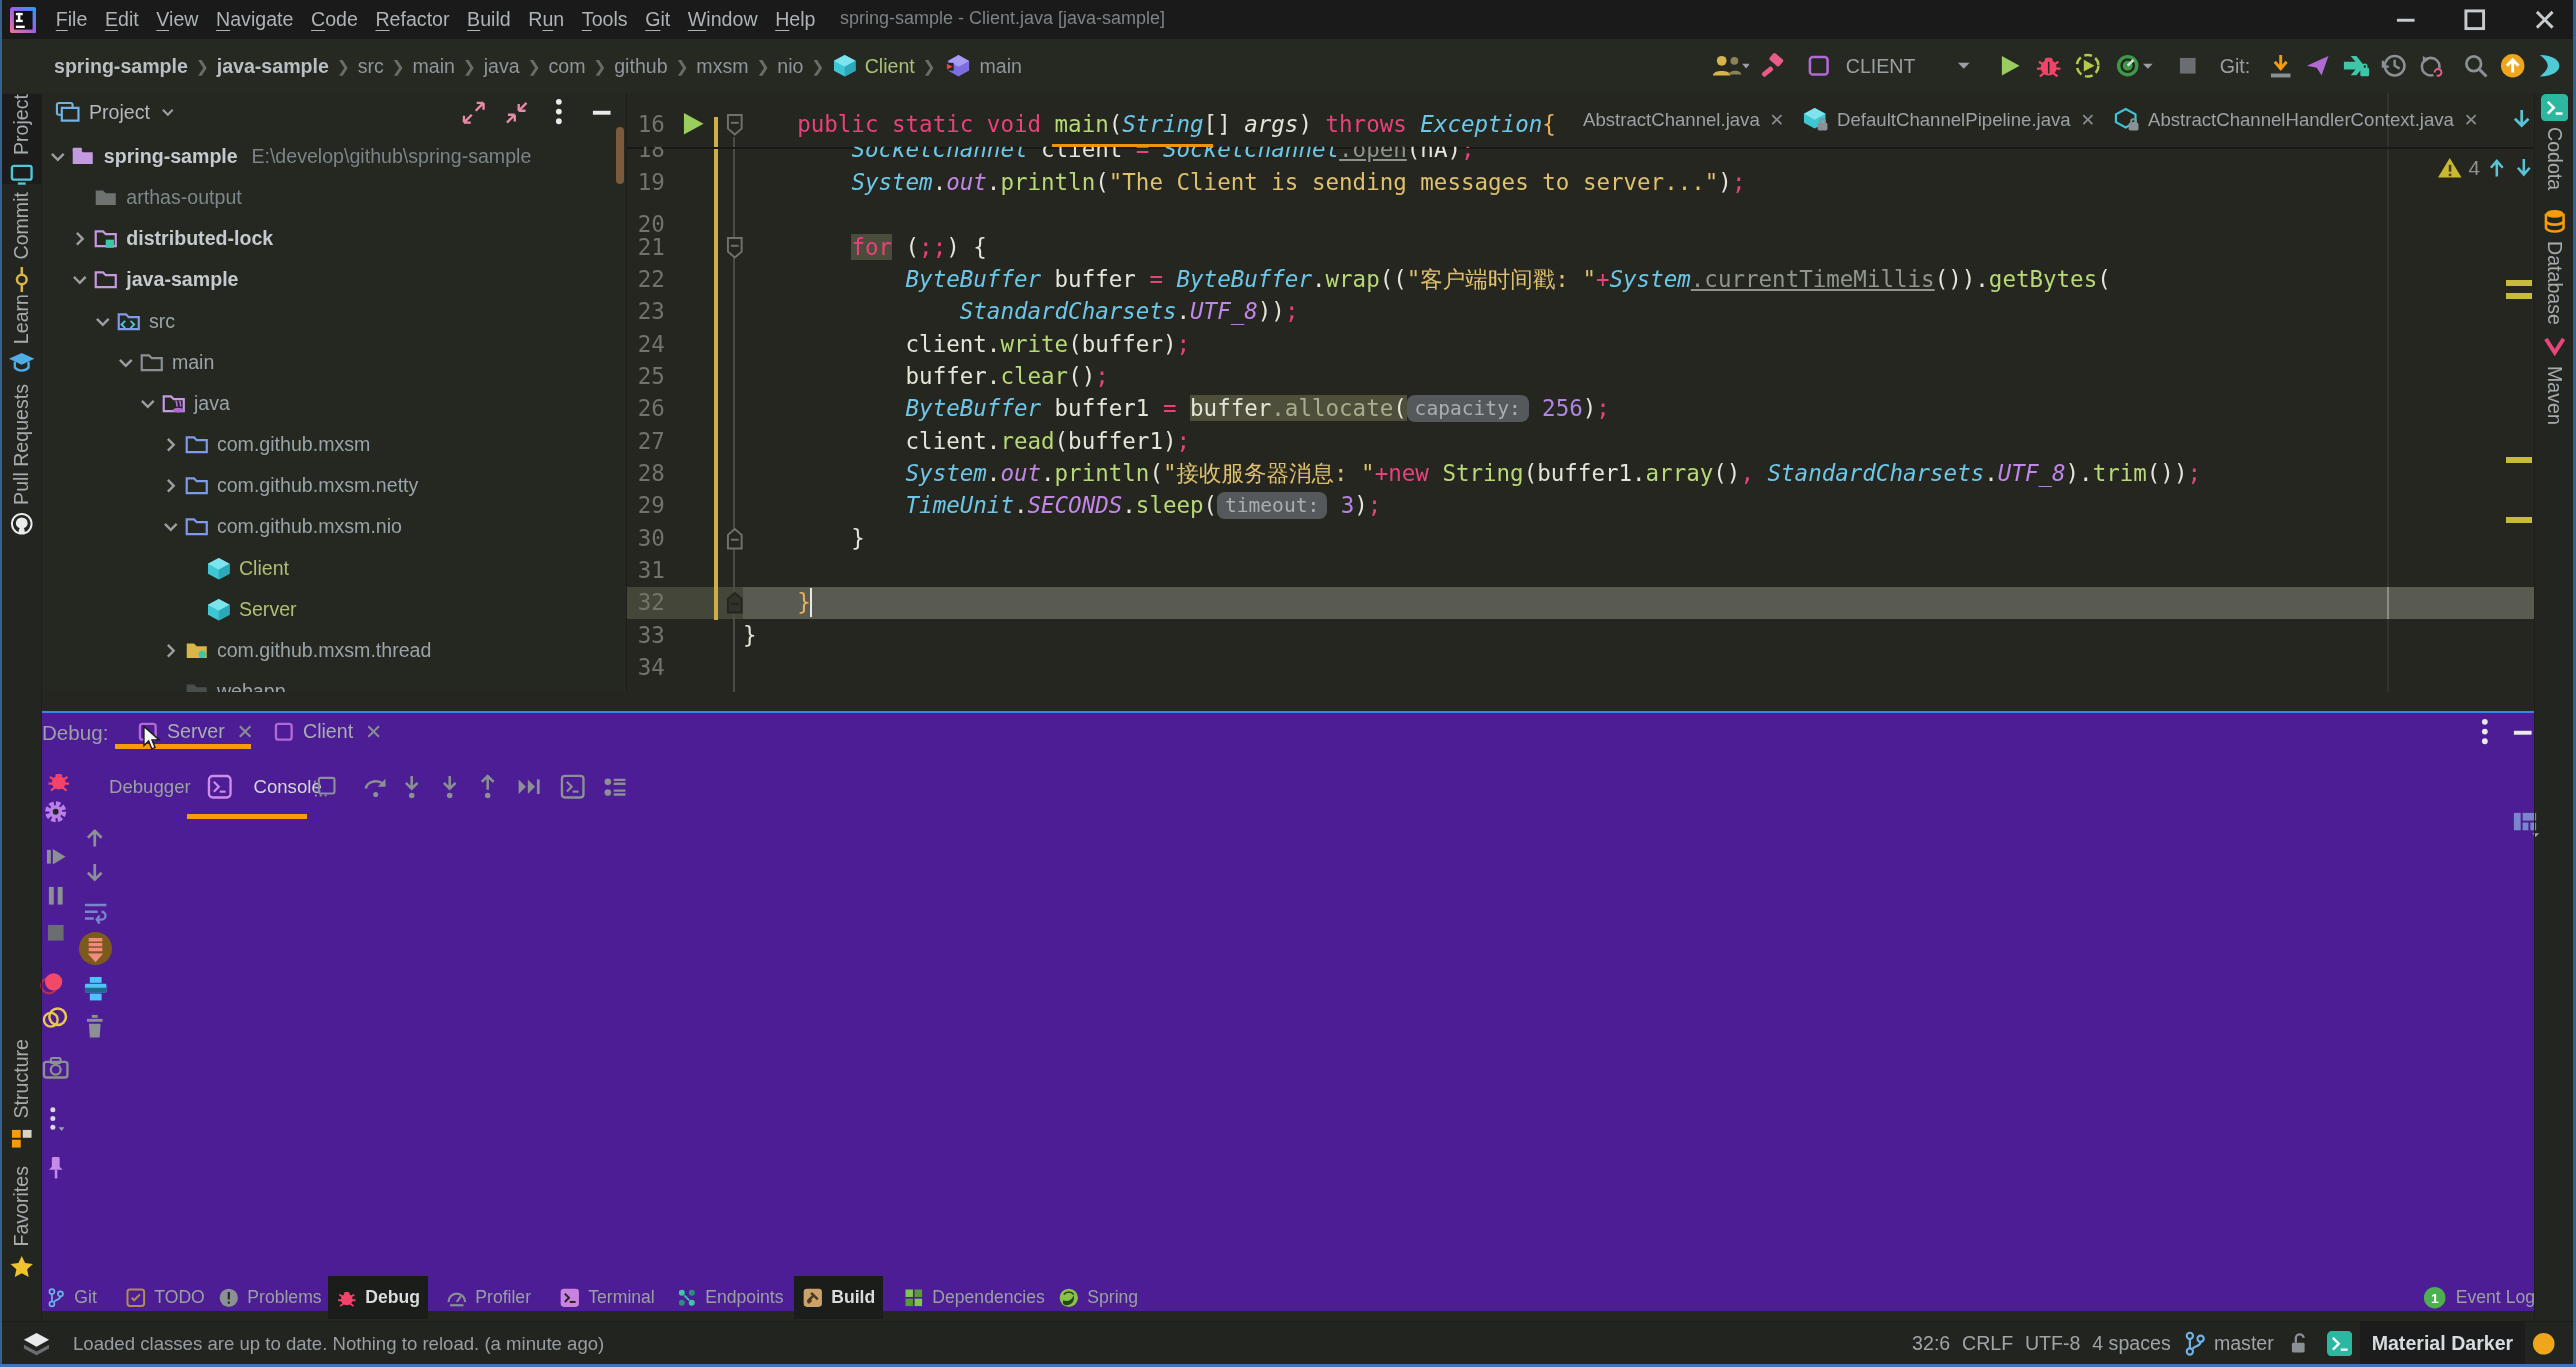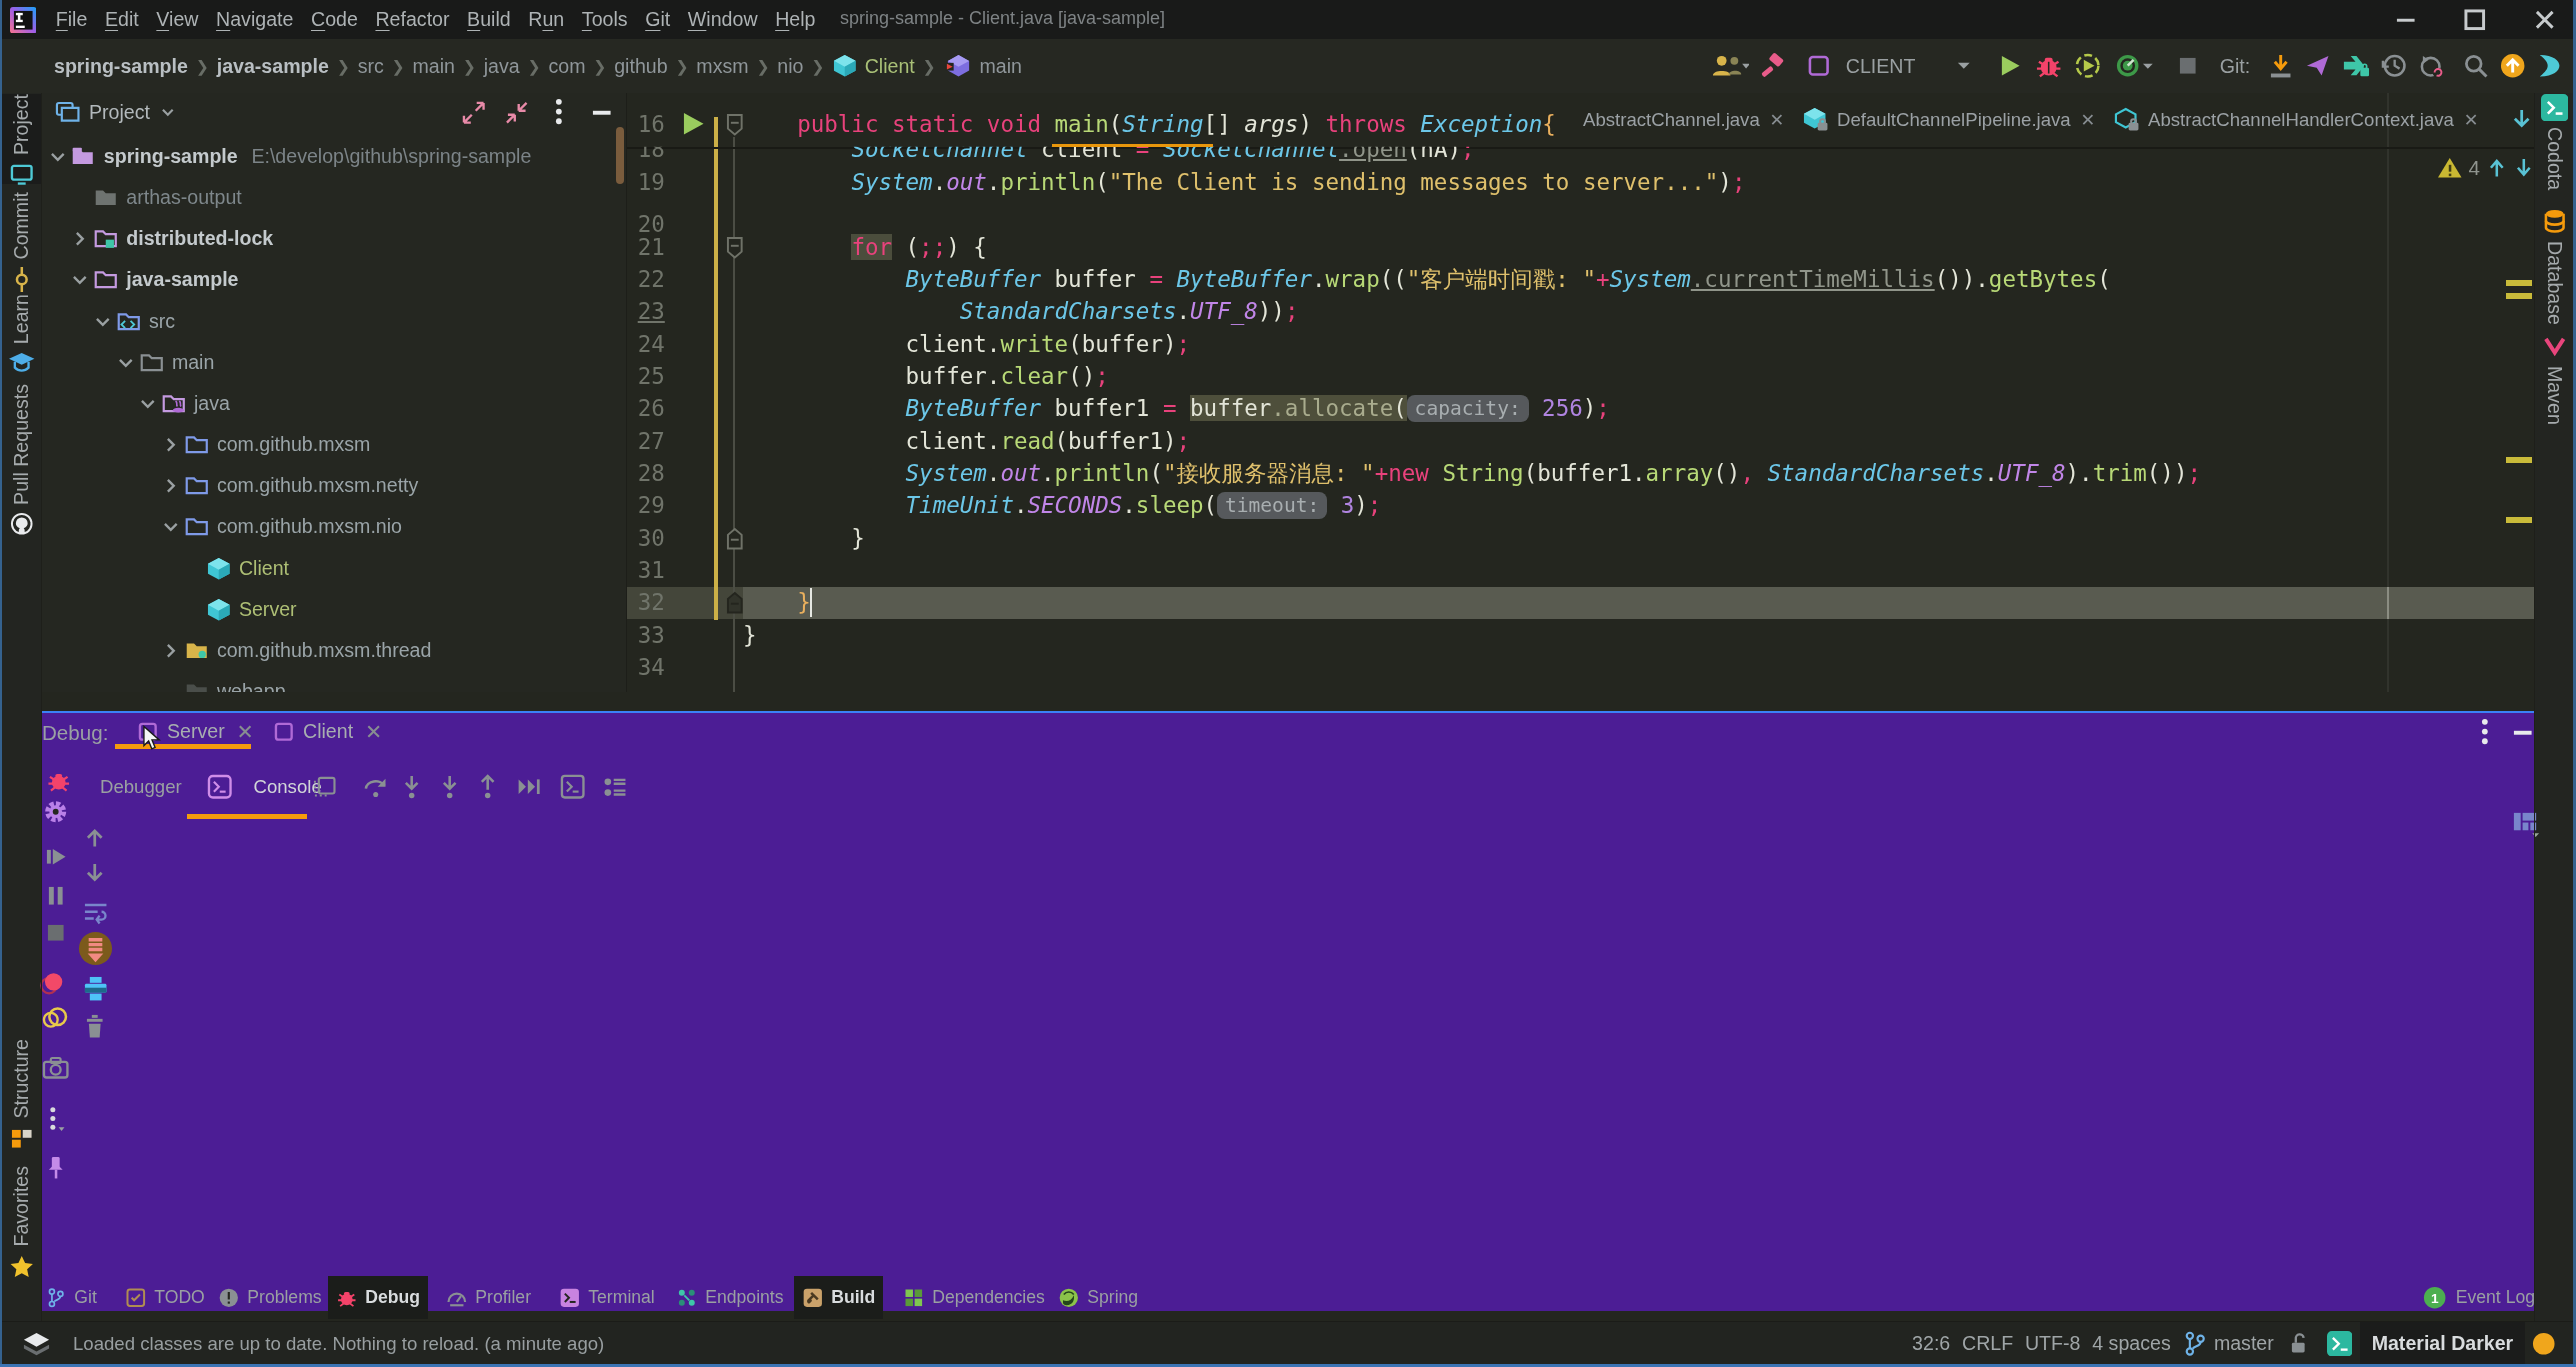--- a/index.html
+++ b/index.html
@@ -668,21 +668,21 @@
       <div class="gut-num" style="top: 138px; left: 7.8px;">21</div>
       <div class="abs" style="left: 98px; top: 143px;">
         <svg width="19.6" height="23.5" viewBox="0 0 20 24">
           <path d="M3 2 h14 v14 l-7 6 -7 -6 Z" fill="#24261f" stroke="#6f7268" stroke-width="2"></path>
           <path d="M6 10 h8" stroke="#6f7268" stroke-width="2"></path>
         </svg>
       </div>
       <div class="code-line" style="top: 138px;"><span>        </span><span class="tok-kw hl-box">for</span><span> (</span><span class="tok-kw">;;</span><span>) {</span></div>
       <div class="gut-num" style="top: 170px; left: 7.8px;">22</div>
       <div class="code-line" style="top: 170px;"><span>            </span><span class="tok-cls">ByteBuffer</span><span> buffer </span><span class="tok-kw">=</span><span> </span><span class="tok-cls">ByteBuffer</span><span>.</span><span class="tok-mtd">wrap</span><span>((</span><span class="tok-str">"客户端时间戳: "</span><span class="tok-kw">+</span><span class="tok-cls">System</span><span class="tok-dim">.currentTimeMillis</span><span>()).</span><span class="tok-mtd">getBytes</span><span>(</span></div>
-      <div class="gut-num" style="top: 202px; left: 7.8px; text-decoration: underline;">23</div>
+      <div class="gut-num" style="top: 202px; left: 7.8px;">23</div>
       <div class="code-line" style="top: 202px;"><span>                </span><span class="tok-cls">StandardCharsets</span><span>.</span><span class="tok-fld">UTF_8</span><span>))</span><span class="tok-kw">;</span></div>
       <div class="gut-num" style="top: 235px; left: 7.8px;">24</div>
       <div class="code-line" style="top: 235px;"><span>            client.</span><span class="tok-mtd">write</span><span>(buffer)</span><span class="tok-kw">;</span></div>
       <div class="gut-num" style="top: 267px; left: 7.8px;">25</div>
       <div class="code-line" style="top: 267px;"><span>            buffer.</span><span class="tok-mtd">clear</span><span>()</span><span class="tok-kw">;</span></div>
       <div class="gut-num" style="top: 299px; left: 7.8px;">26</div>
       <div class="code-line" style="top: 299px;"><span>            </span><span class="tok-cls">ByteBuffer</span><span> buffer1 </span><span class="tok-kw">=</span><span> </span><span class="warn-box">buffer</span><span class="tok-warn warn-box">.allocate</span><span class="warn-box">(</span><span class="hint-chip">capacity:</span><span> </span><span class="tok-num">256</span><span>)</span><span class="tok-kw">;</span></div>
       <div class="gut-num" style="top: 332px; left: 7.8px;">27</div>
       <div class="code-line" style="top: 332px;"><span>            client.</span><span class="tok-mtd">read</span><span>(buffer1)</span><span class="tok-kw">;</span></div>
       <div class="gut-num" style="top: 364px; left: 7.8px;">28</div>
@@ -807,21 +807,21 @@
         </div>
       </div>
       <div class="abs" id="debug-views">
         <div style="display:flex;align-items:center;justify-content:center;position:absolute;left:3.9px;top:15.7px;">
           <svg width="25.5" height="25.5" viewBox="0 0 26 26">
             <circle cx="13" cy="15" r="7" fill="#f4436a"></circle>
             <rect x="9.5" y="6" width="7" height="4" rx="2" fill="#f4436a"></rect>
             <path d="M4 9 l4.5 3 M22 9 l-4.5 3 M2.5 16 h5 M23.5 16 h-5 M5 23 l4.5-3.5 M21 23 l-4.5-3.5" stroke="#f4436a" stroke-width="2.2"></path>
           </svg>
         </div>
-        <div class="abs" style="left: 58px; top: 0px; height: 69px; display: flex; align-items: center;">
+        <div class="abs" style="left: 67px; top: 0px; height: 69px; display: flex; align-items: center;">
           <span class="vtab-label">Debugger</span>
         </div>
         <div class="abs" style="left: 165px; top: 0px; height: 69px; display: flex; align-items: center; gap: 21px;">
           <svg width="25.5" height="25.5" viewBox="0 0 26 26">
             <rect x="2" y="2" width="22" height="22" rx="4" fill="none" stroke="#cf8de8" stroke-width="2.4"></rect>
             <path d="M7 8 l5 5 -5 5" stroke="#cf8de8" stroke-width="2.2" fill="none"></path>
             <path d="M13 18 h6" stroke="#cf8de8" stroke-width="2.2"></path>
           </svg>
           <span class="vtab-label active">Console</span>
         </div>

